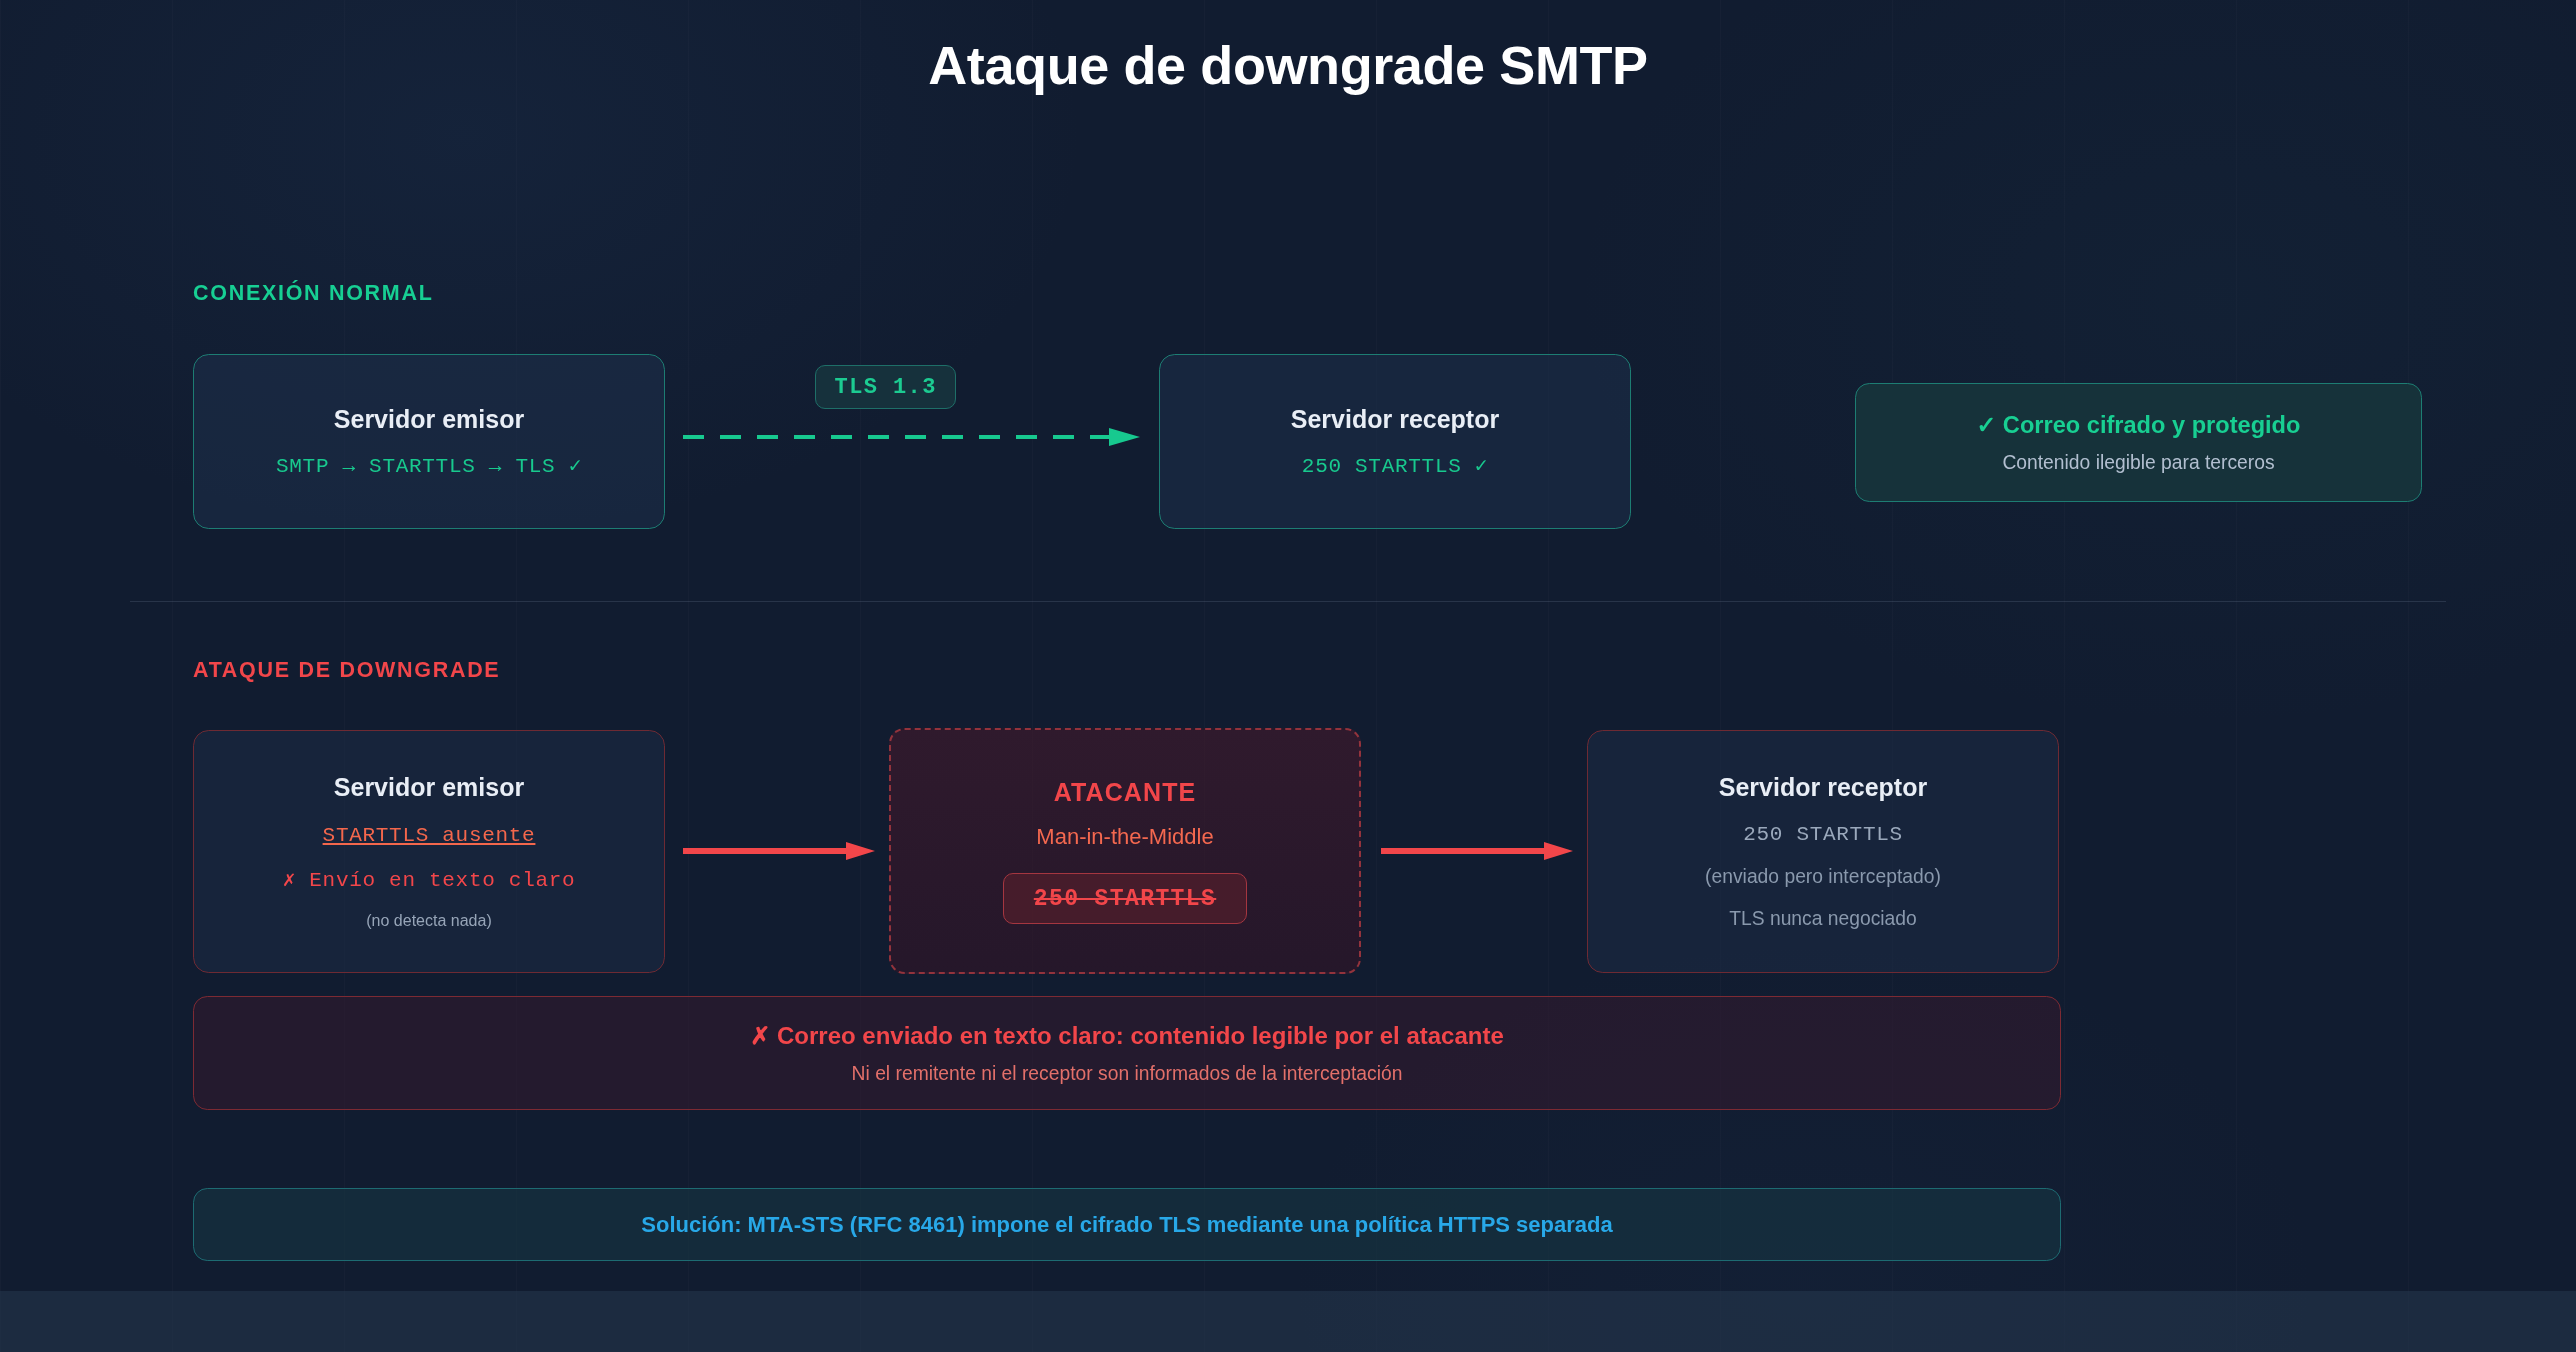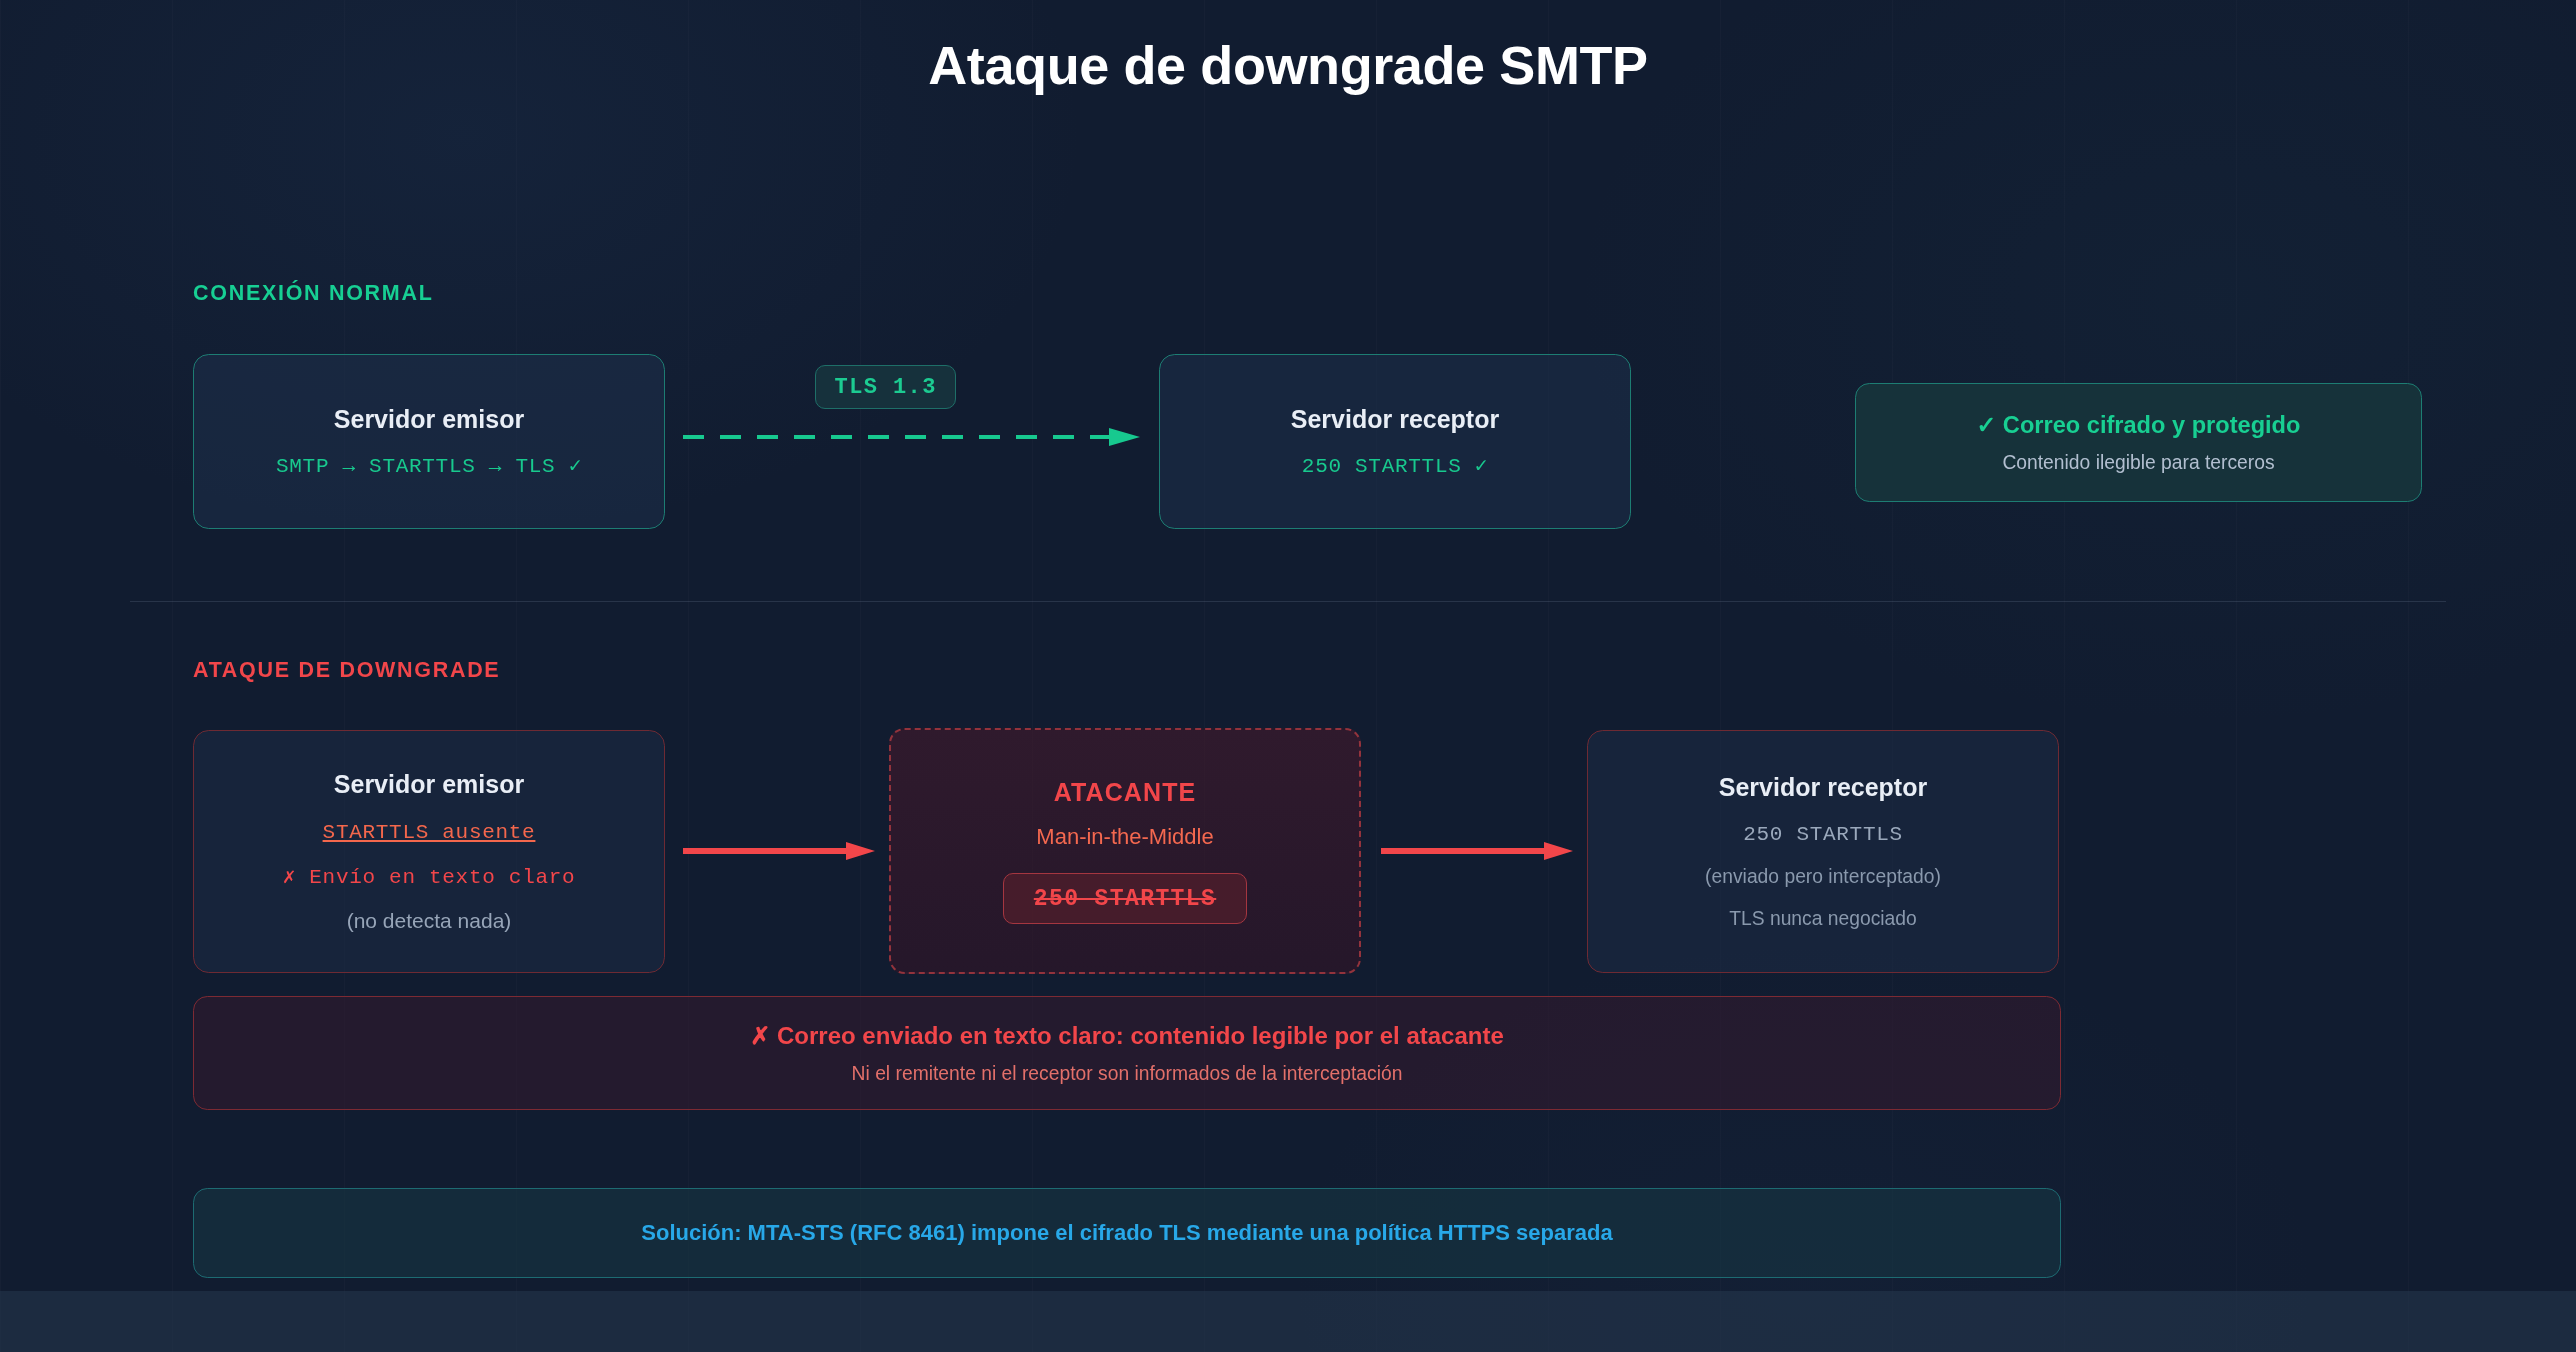--- a/index.html
+++ b/index.html
@@ -103,21 +103,21 @@
   .ok-main{font-size:23.6px;font-weight:bold;color:#18cf92;}
   .ok-sub{margin-top:13px;font-size:19.3px;color:#b2bfd0;}
 
   
   .a-sender{
     left:193px;top:730px;width:472px;height:243px;
     border:1.4px solid #6e2a33;background:rgba(30,44,70,0.55);
   }
   .a-sender .l1{margin-top:21.5px;font-size:21px;color:#f4674c;letter-spacing:0.7px;text-decoration:underline;}
   .a-sender .l2{margin-top:20px;font-size:21px;color:#f2464a;letter-spacing:0.7px;}
-  .a-sender .l3{margin-top:20px;font-size:21px;color:#97a5b8;}
+  .a-sender .l3{margin-top:20px;font-size:16px;color:#97a5b8;}
 
   .a-attacker{
     left:889px;top:728px;width:472px;height:246px;
     border:2.1px dashed #93333c;
     background:linear-gradient(180deg, rgba(60,26,44,0.72), rgba(46,22,40,0.72));
   }
   .att-title{font-size:25px;font-weight:bold;color:#f2464a;letter-spacing:1.1px;}
   .att-sub{margin-top:17px;font-size:22px;color:#f4684f;}
   .att-chip{
     margin-top:23px;padding:11.4px 30px;border-radius:10px;
@@ -157,21 +157,21 @@
     align-items:center;justify-content:center;text-align:center;
   }
   .banner-danger{
     top:996px;height:114px;
     border:1.4px solid #7d2a33;background:rgba(52,26,46,0.55);
   }
   .dg-main{font-size:24px;font-weight:bold;color:#f2464a;}
   .dg-sub{margin-top:13px;font-size:19.3px;color:#e3706a;}
 
   .banner-solution{
-    top:1188px;height:90px;
+    top:1188px;height:73px;
     border:1.4px solid #1d6b72;background:rgba(22,54,66,0.62);
   }
   .sol-text{font-size:22px;font-weight:bold;color:#28a8e8;}
 
   
   .footer-band{
     position:absolute;left:0;right:0;bottom:0;height:61px;
     background:rgba(38,56,78,0.55);
   }
   .footer-text{

